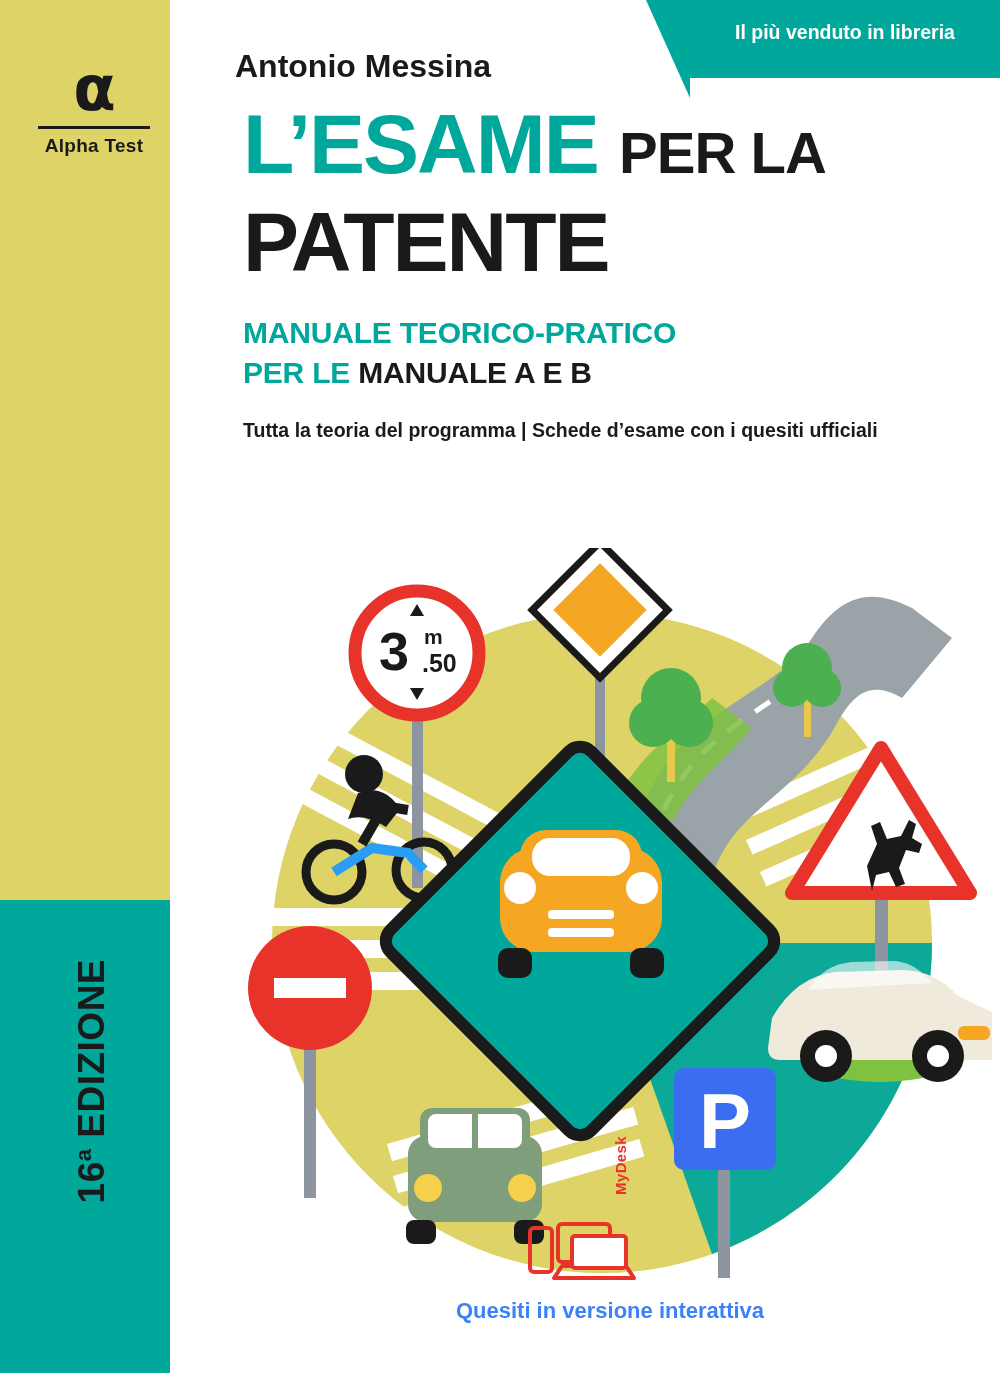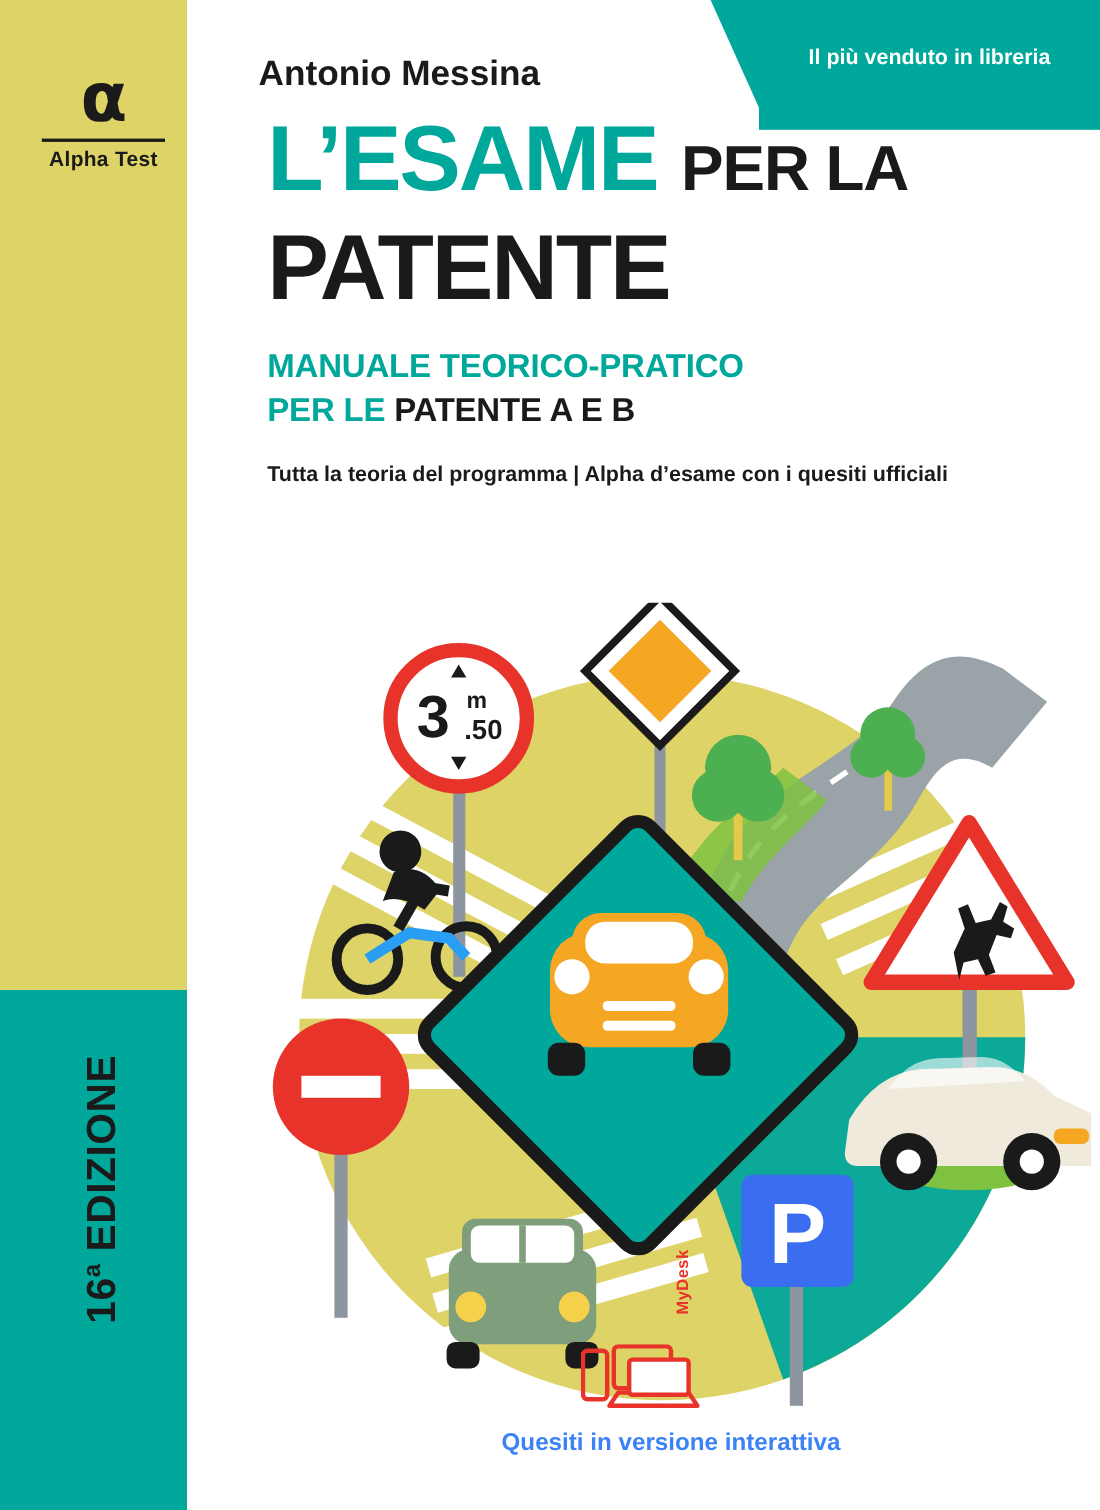--- a/index.html
+++ b/index.html
@@ -80,21 +80,21 @@
     letter-spacing: 0.5px;
     text-align: center;
     white-space: nowrap;
   }
   .edition sup { font-size: 22px; vertical-align: super; }
 
   
   .badge {
     position: absolute;
     right: 0; top: 0;
-    width: 310px; height: 118px;
+    width: 310px; height: 78px;
     background: #00a79b;
     color: #ffffff;
     font-size: 19.5px;
     font-weight: bold;
     display: flex;
     align-items: center;
     justify-content: center;
     padding-bottom: 14px;
     box-sizing: border-box;
   }
@@ -223,25 +223,25 @@
     <div class="t1">
       <span class="teal">L’ESAME</span>
       <span class="small">PER LA</span>
     </div>
     <div class="t2">PATENTE</div>
 
     <div class="subtitle">
       <div>MANUALE TEORICO-PRATICO</div>
       <div>
         <span>PER LE</span>
-        <span class="dark">PATENTE A E B</span>
+        <span class="dark">MANUALE A E B</span>
       </div>
     </div>
 
-    <div class="tagline">Tutta la teoria del programma  |  Alpha d’esame con i quesiti ufficiali</div>
+    <div class="tagline">Tutta la teoria del programma  |  Schede d’esame con i quesiti ufficiali</div>
   </div>
 
   <div class="illo">
     <svg viewBox="0 0 780 740" width="780" height="740" xmlns="http://www.w3.org/2000/svg">
 
       <circle cx="390" cy="395" r="330" fill="#ddd366"></circle>
 
       <path d="M390 395 L720 395 A330 330 0 0 1 500 706 Z" fill="#00a79b" opacity="0.95"></path>
 
       <g fill="#ffffff">

